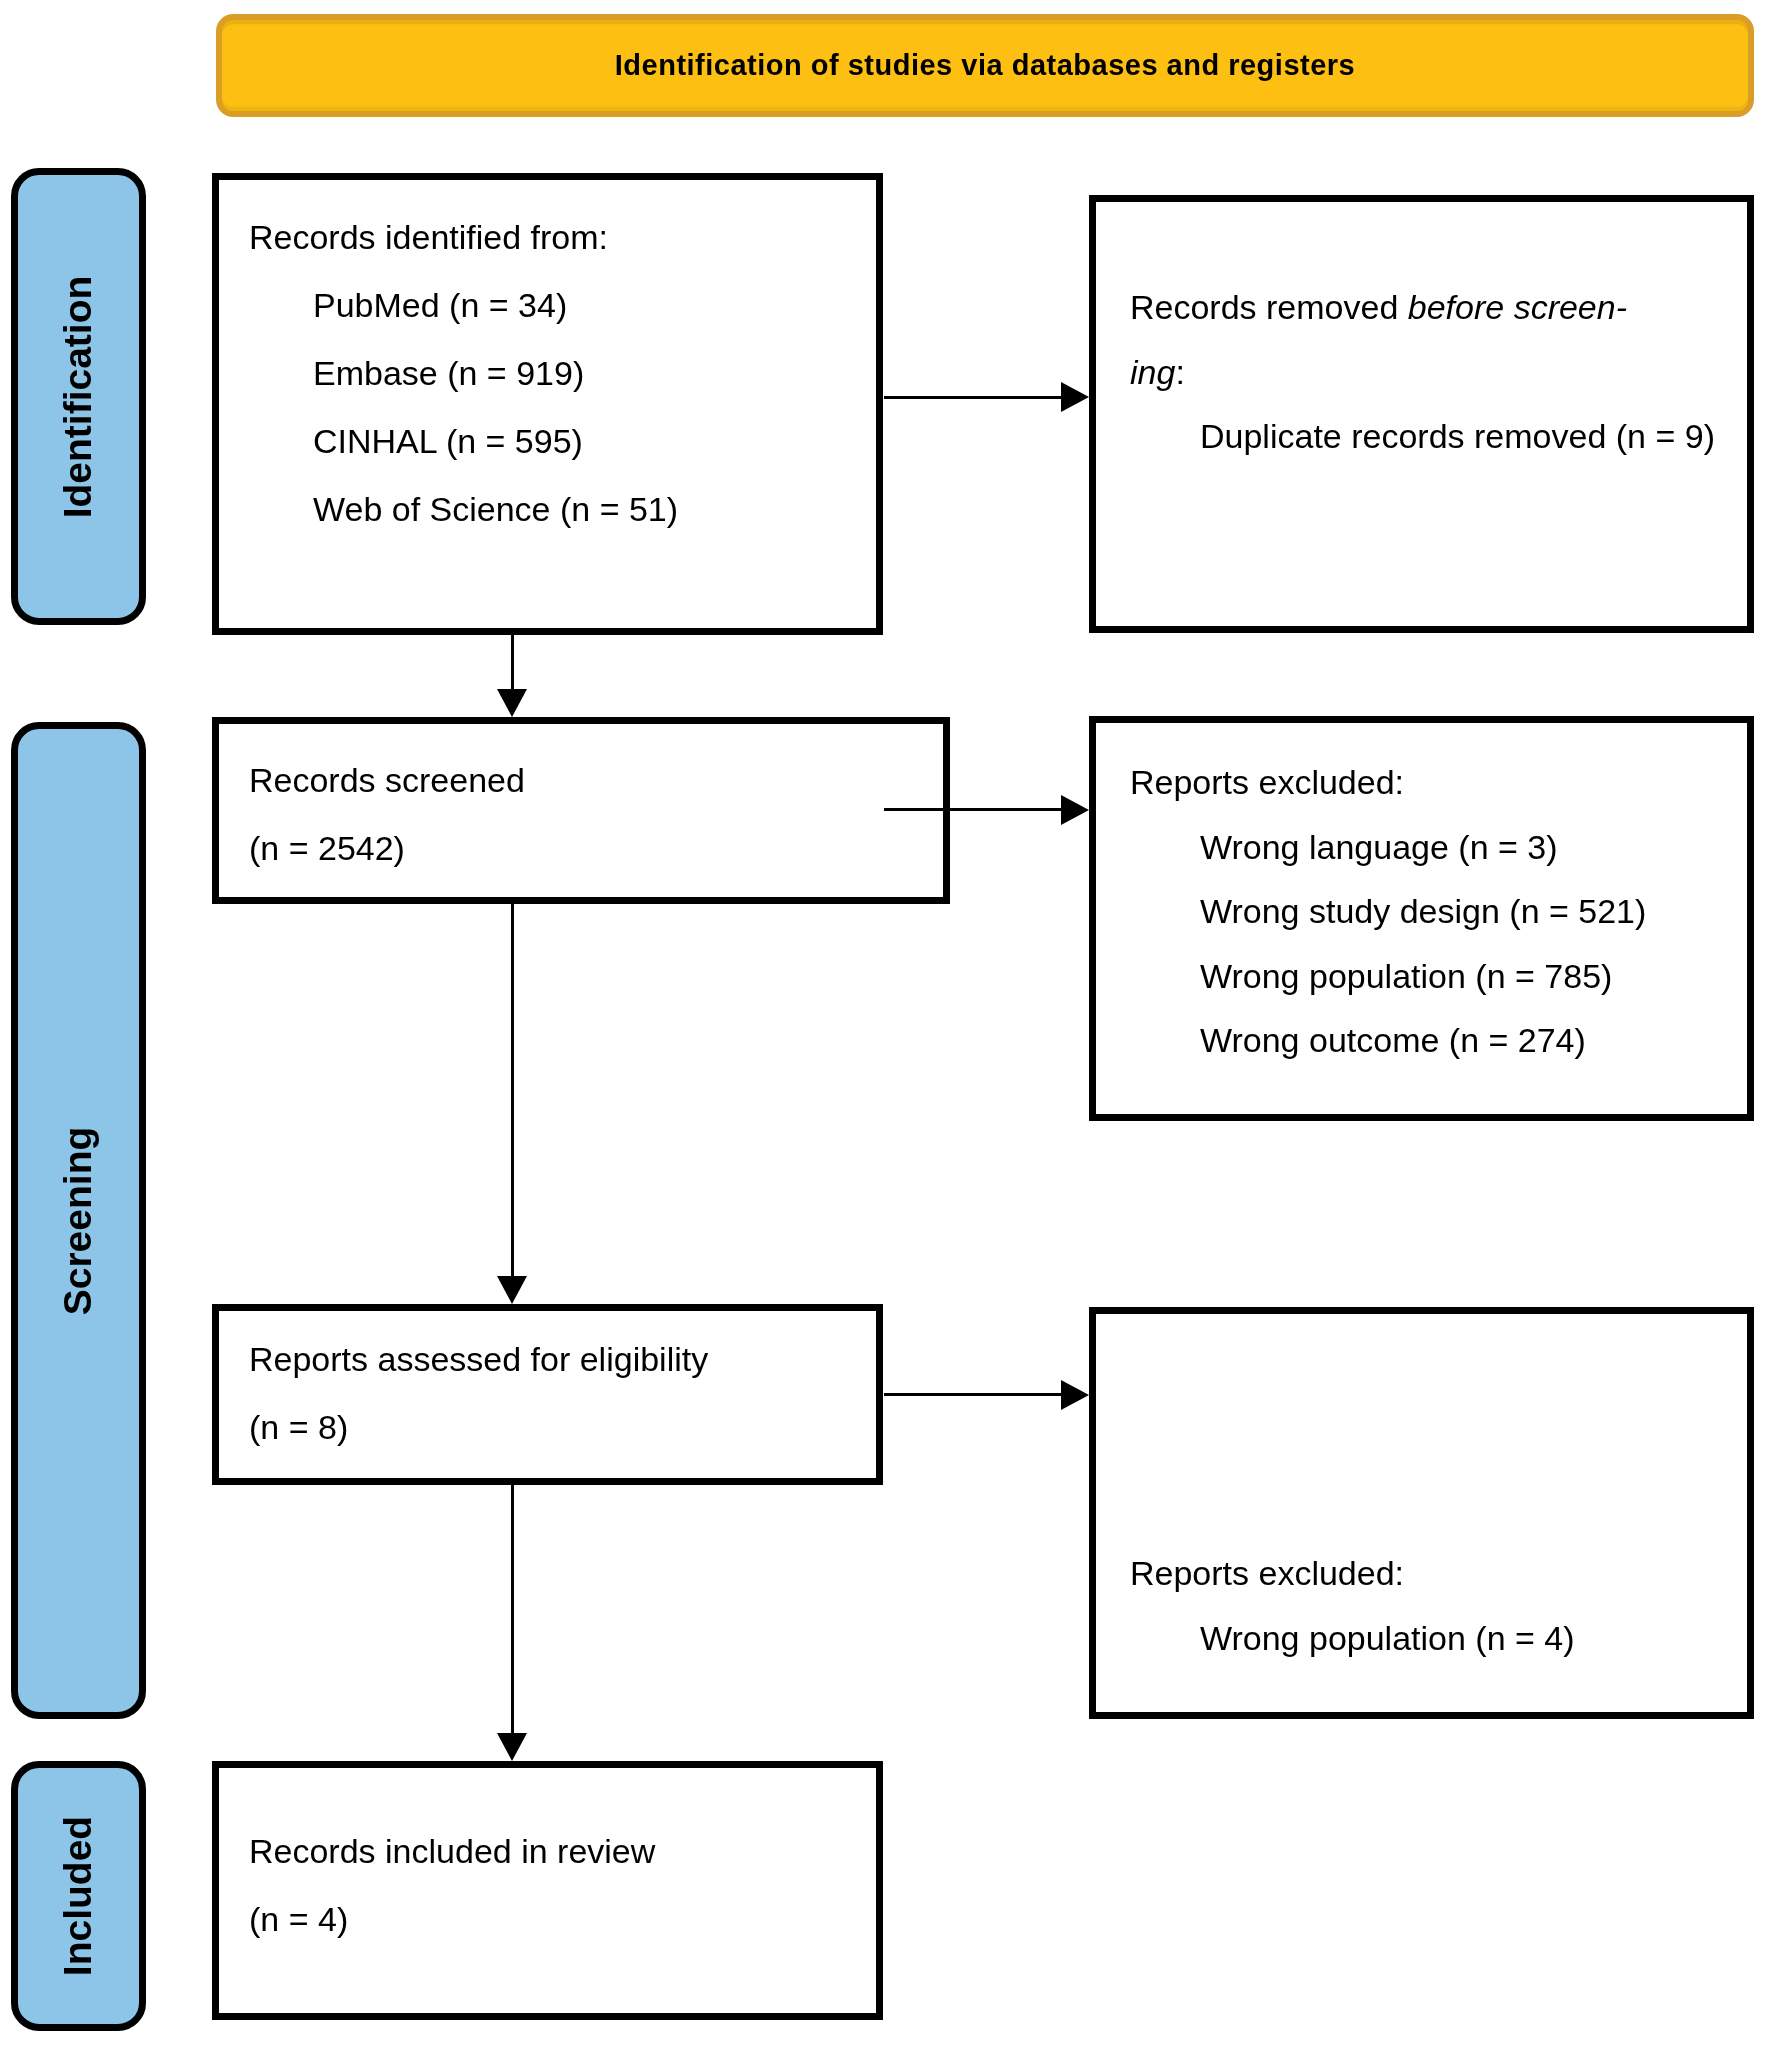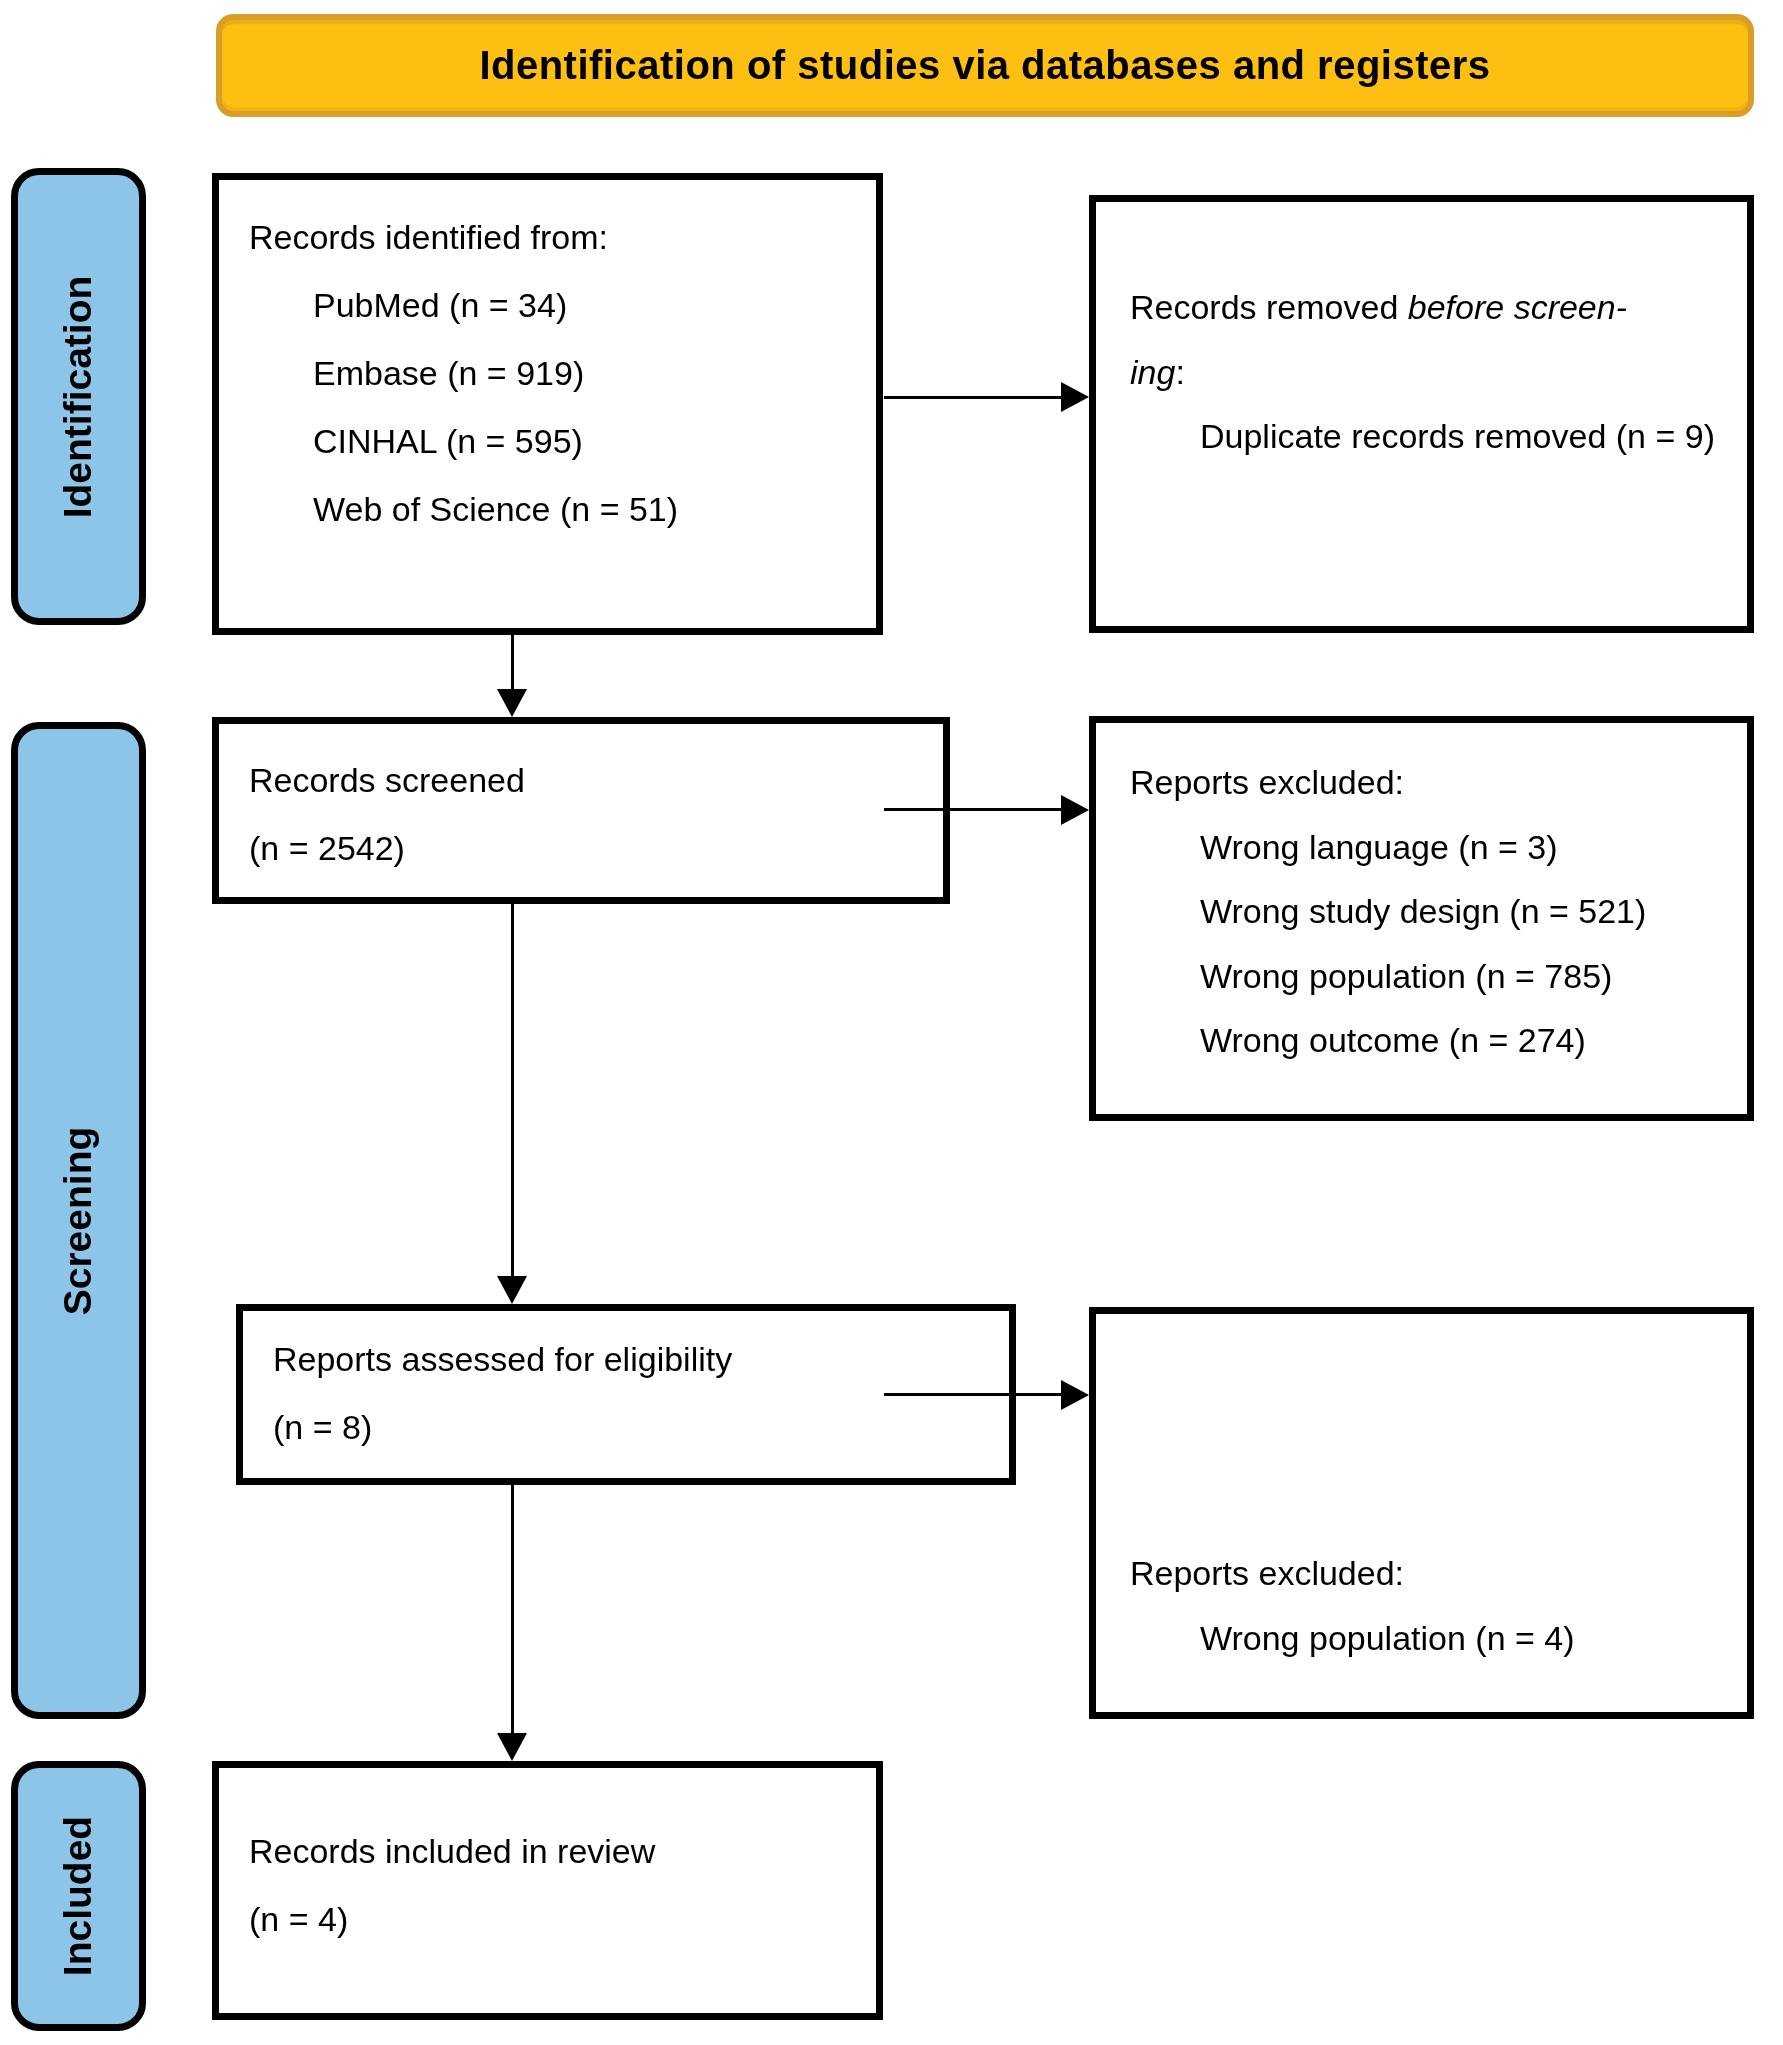--- a/index.html
+++ b/index.html
@@ -24,21 +24,21 @@
     box-sizing: border-box;
     background: var(--header_fill, #FDC012);
     border: 6.5px solid var(--header_border, #DA9E27);
     border-radius: 17.3px;
     display: flex;
     align-items: center;
     justify-content: center;
     box-shadow: inset 0 4.3px 0 rgba(150,100,10,0.18), inset 0 -4.3px 0 rgba(150,100,10,0.12);
   }
   .banner span {
-    font-size: 40px;
+    font-size: 29px;
     font-weight: bold;
     letter-spacing: 0.5px;
   }
 
   
   .stage {
     position: absolute;
     left: 10.8px;
     width: 135px;
     box-sizing: border-box;
@@ -69,21 +69,21 @@
     font-size: 34px;
     line-height: 2.0;
   }
   .line   { white-space: nowrap; }
   .indent { padding-left: 64px; }
   .rindent{ padding-left: 70px; }
   .it     { font-style: italic; }
 
   #box-identified { left: 212px; top: 173px;  width: 671px; height: 462px; padding: 23px 10.8px 0 30px; }
   #box-screened   { left: 212px; top: 717px; width: 738px; height: 187px; padding: 21.6px 10.8px 0 30px; }
-  #box-assessed   { left: 212px; top: 1304px; width: 780px; height: 181px; padding: 13.5px 10.8px 0 30px; margin-left: 24px; }
+  #box-assessed   { left: 212px; top: 1304px; width: 671px; height: 181px; padding: 13.5px 10.8px 0 30px; }
   #box-included   { left: 212px; top: 1761px; width: 671px; height: 259px; padding: 49px 10.8px 0 30px; }
 
   .rbox { line-height: 1.9; }
   #rbox-removed   { left: 1089px; top: 173px;  width: 665px; height: 438px; padding: 73px 26px 12px 34px; margin-top: 22px; }
   #rbox-excluded1 { left: 1089px; top: 716px; width: 665px; height: 405px; padding: 27px 10.8px 0 34px; }
   #rbox-excluded2 { left: 1089px; top: 1307px; width: 665px; height: 412px; padding: 227px 10.8px 0 34px; }
 
   .justify-para {
     padding-left: 70px;
     text-align: justify;

